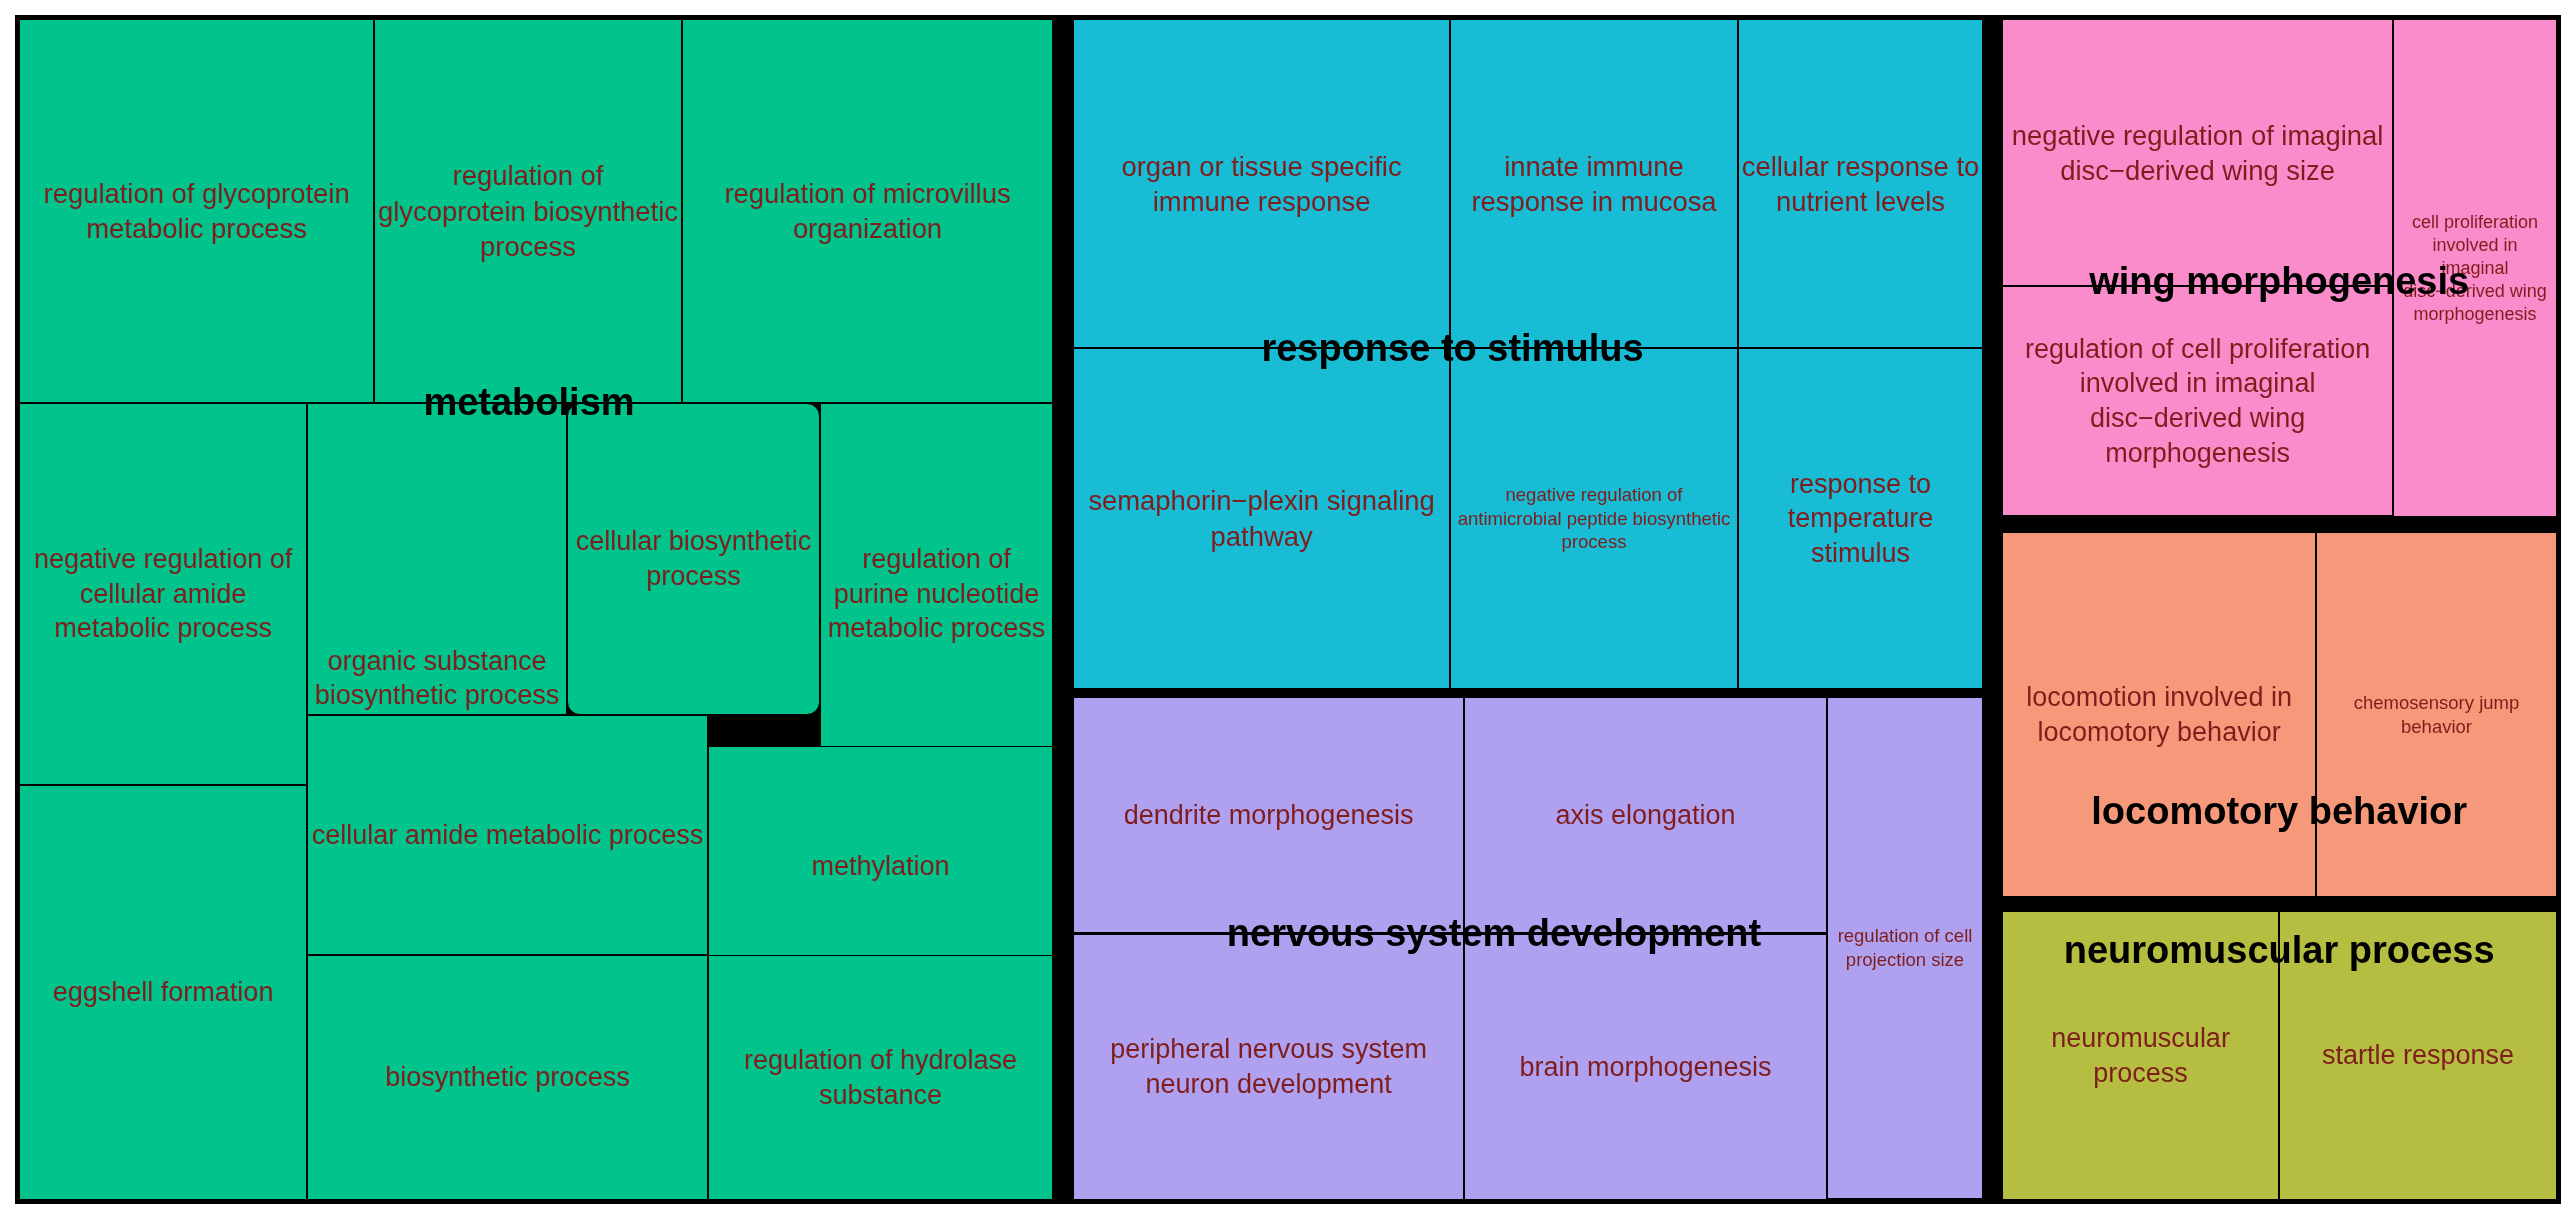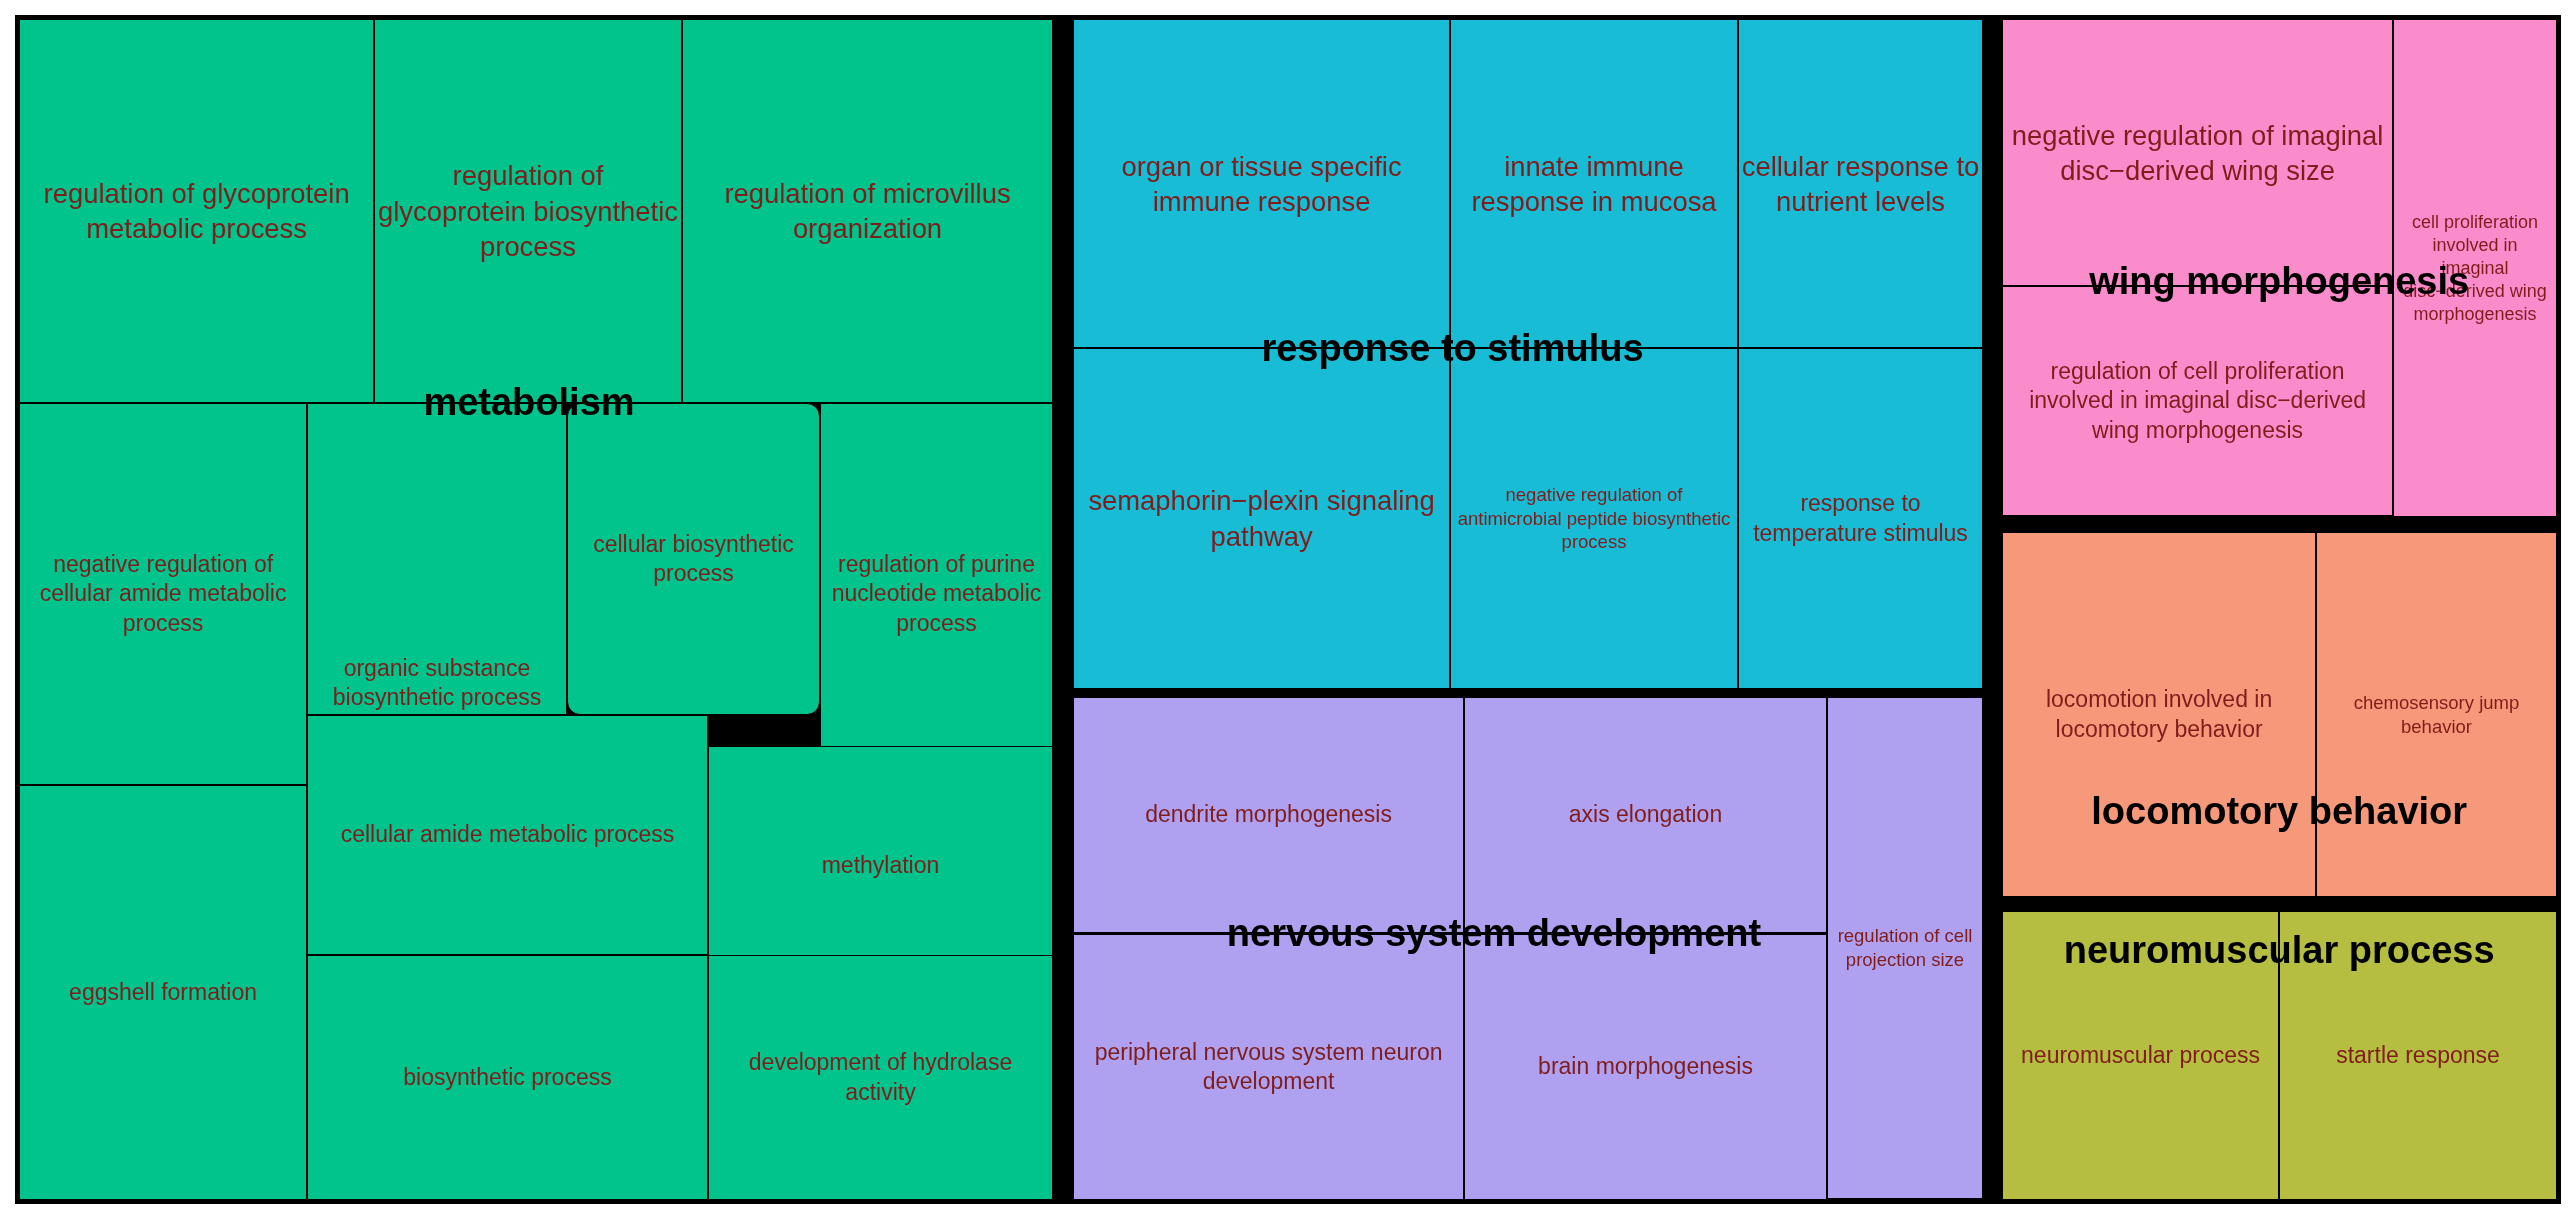--- a/index.html
+++ b/index.html
@@ -53,21 +53,21 @@
     justify-content:center;
     font-weight:bold;
     color:#000000;
     pointer-events:none;
     white-space:nowrap;
   }
 
   
   .fs-xs{font-size:18px;}
   .fs-s {font-size:18.5px;}
-  .fs-m {font-size:23px;}
+  .fs-m {font-size:27px;}
   .fs-l {font-size:27.4px;}
   .lbl-m {font-size:38px;}
   .lbl-l {font-size:38px;}
 </style>
 </head>
 <body>
 
 <div id="treemap">
   <div class="frame">
 
@@ -111,21 +111,21 @@
 
       <div class="tile fs-m" style="left:693px;top:700px;width:345px;height:240px;background:#00C48C;margin-top:31px;">
         <span>methylation</span>
         </div>
 
       <div class="tile fs-m" style="left:292px;top:940px;width:401px;height:245px;background:#00C48C;">
         <span>biosynthetic process</span>
         </div>
 
       <div class="tile fs-m" style="left:693px;top:940px;width:345px;height:245px;background:#00C48C;">
-        <span>development of hydrolase activity</span>
+        <span>regulation of hydrolase substance</span>
         </div>
 
       <div class="cluster-label lbl-l" style="left:274px;top:356px;width:480px;height:62px;">
         <span>metabolism</span>
         </div>
     </div>
 
     <div class="cluster" style="left:1054px;top:0px;width:918px;height:678px;">
 
       <div class="tile fs-l" style="left:4.1px;top:4.1px;width:377px;height:329px;background:#18BCD4;">

